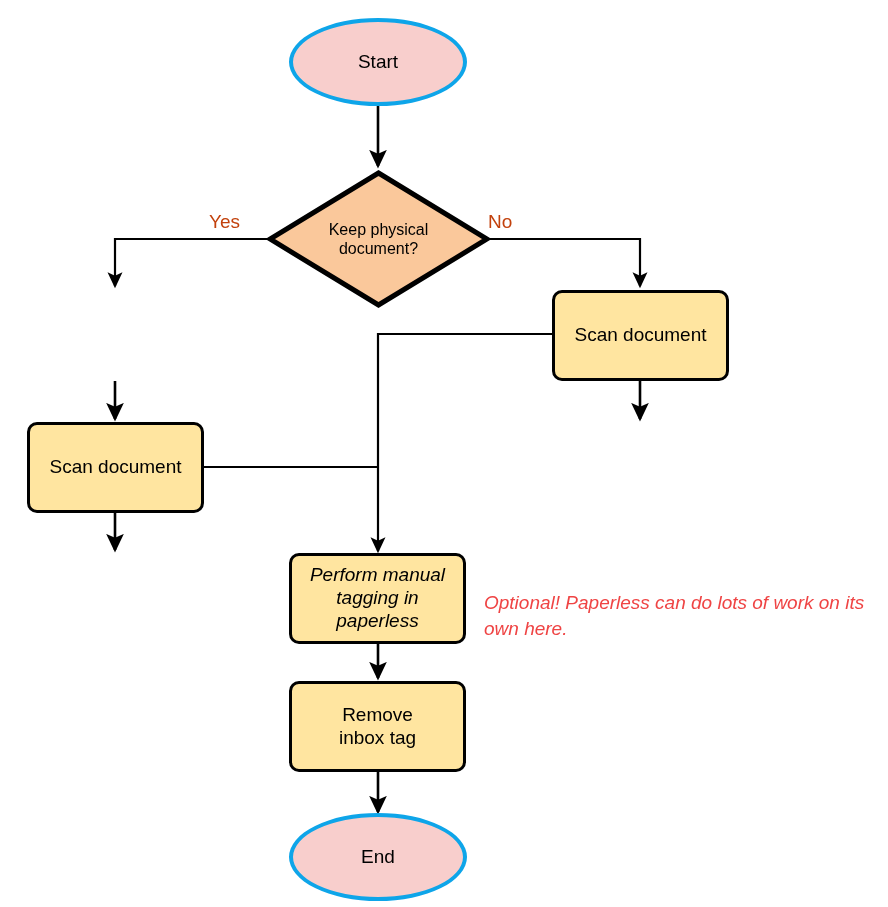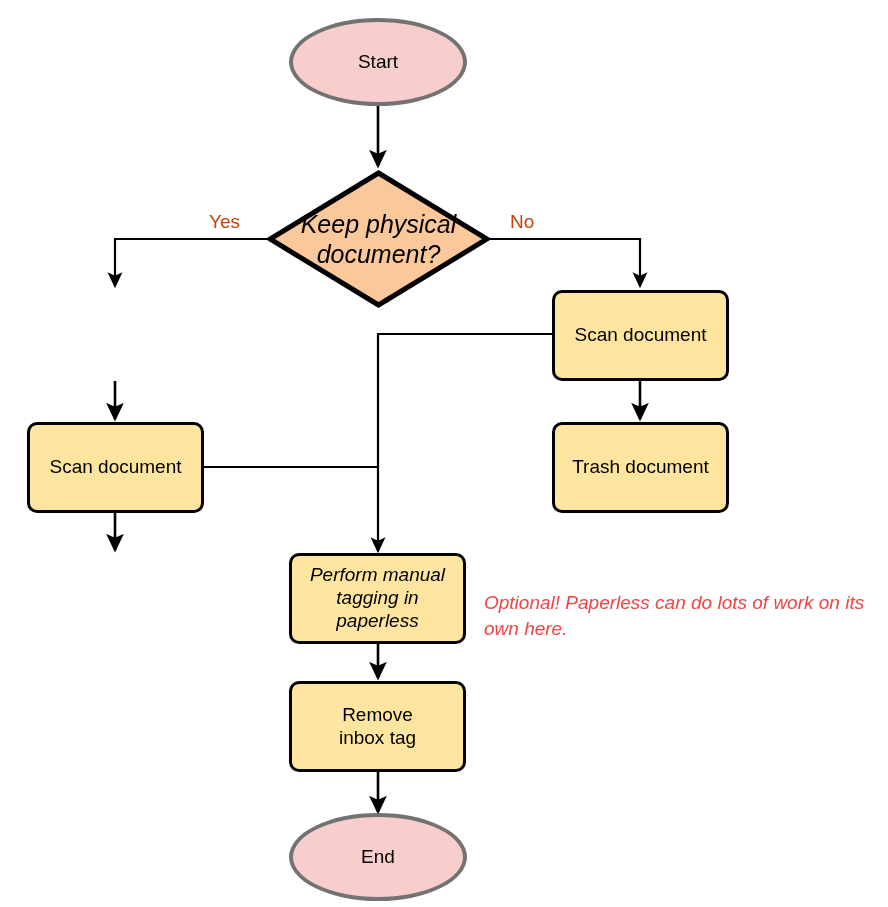--- a/index.html
+++ b/index.html
@@ -36,31 +36,30 @@
     line-height: 1.2;
     z-index: 2;
   }
   .node-process {
     border: 3px solid #000000;
     border-radius: 10px;
     background: #FFE5A0;
     font-size: 19px;
   }
   .node-terminal {
-    border: 4px solid #737373;
+    border: 4px solid #0ea5e9;
     border-radius: 50%;
     background: #F8CECC;
     font-size: 19px;
     align-items: center;
   }
   .node-decision {
     background: transparent;
     border: none;
-    font-size: 25px;
-    font-style: italic;
+    font-size: 16px;
   }
   .decision-shape {
     position: absolute;
     left: 0;
     top: 0;
     width: 100%;
     height: 100%;
   }
   .decision-label {
     position: relative;
@@ -129,37 +128,34 @@
       <polygon points="111.5,3 220,69 111.5,135 3,69" fill="#FAC89B" stroke="#000000" stroke-width="5" stroke-linejoin="miter"></polygon>
     </svg>
     <span class="decision-label">Keep physical
 document?</span>
   </div>
 
   <div class="edge-label" style="left:209px; top:211px;">
     <span>Yes</span>
   </div>
 
-  <div class="edge-label" style="left:510px; top:211px;">
+  <div class="edge-label" style="left:488px; top:211px;">
     <span>No</span>
   </div>
 
 
   <div class="node node-process" style="left:27px; top:422px; width:177px; height:91px;">
     <span class="node-label">Scan document</span>
   </div>
 
 
   <div class="node node-process" style="left:552px; top:290px; width:177px; height:91px;">
     <span class="node-label">Scan document</span>
   </div>
 
-  <div class="node node-process" style="left:552px; top:422px; width:177px; height:91px;">
-    <span class="node-label">Trash document</span>
-  </div>
 
   <div class="node node-process" style="left:289px; top:553px; width:177px; height:91px;font-style:italic;">
     <span class="node-label">Perform manual
 tagging in
 paperless</span>
   </div>
 
   <div class="node node-terminal" style="left:289px; top:813px; width:178px; height:88px;">
     <span class="node-label">End</span>
   </div>

